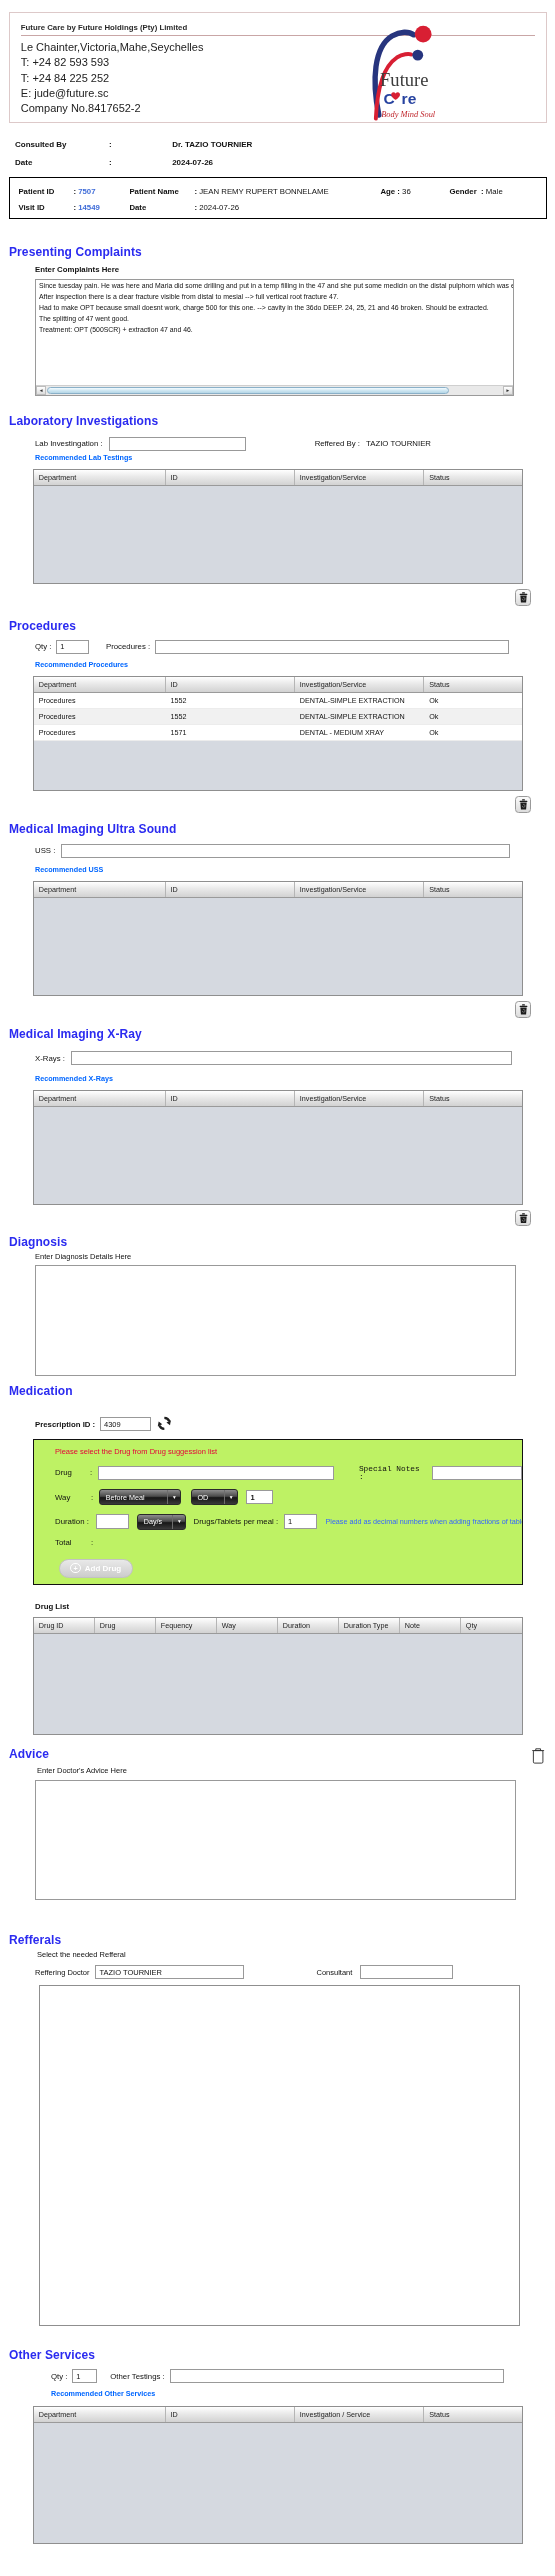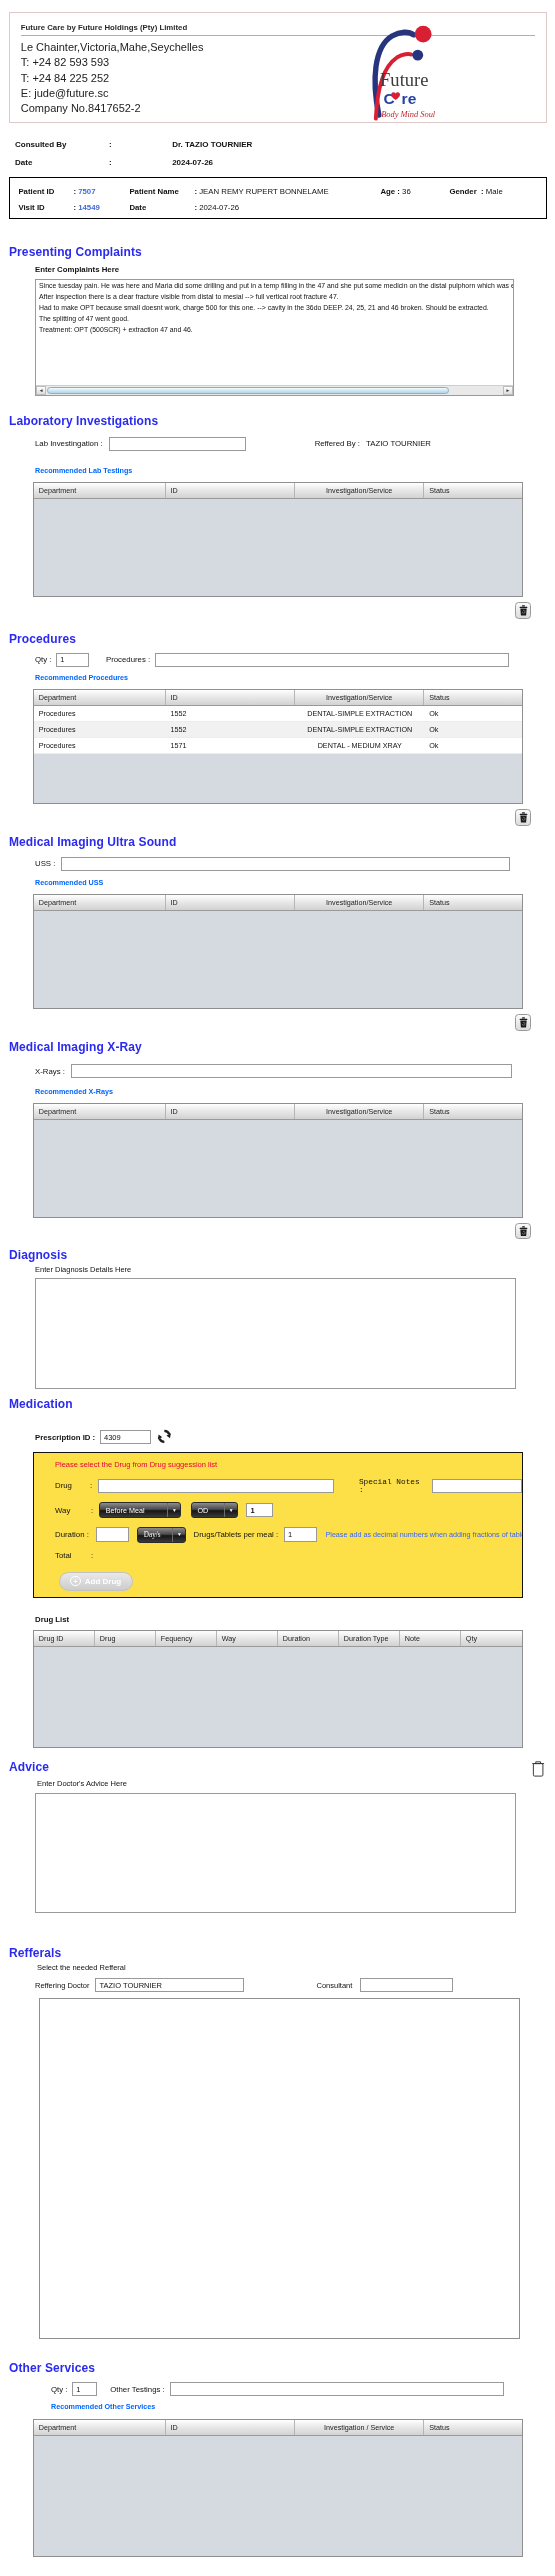--- a/index.html
+++ b/index.html
@@ -41,42 +41,42 @@
 
   
   .gtable { margin:7.2px 33px 0 33px; width:490px; border:0.6px solid #8f8f8f; }
   .gt-head { display:flex; background:linear-gradient(#ffffff,#e9e9e9 45%,#d2d2d2); border-bottom:0.6px solid #9a9a9a; }
   .gt-th { font-size:7.2px; color:#222; padding:3px 4.8px; border-right:0.6px solid #b5b5b5; overflow:hidden; white-space:nowrap; }
   .gt-th:last-child { border-right:none; }
   .gt-body { background:#d5d9e0; }
   .gt-row { display:flex; border-bottom:0.6px solid #ececec; background:#fff; }
   .gt-row.alt { background:#f1f1f1; }
   .gt-td { font-size:7.2px; padding:3px 4.8px; overflow:hidden; white-space:nowrap; }
-  .c1 { width:27%; } .c2 { width:26.5%; } .c3 { width:26.5%;text-align:center; } .c4 { width:20%; }
+  .c1 { width:27%; } .c2 { width:26.5%; } .c3 { width:26.5%; } .c4 { width:20%; }
   .c8 { width:12.5%; }
 
   
   .trash-row { display:flex; justify-content:flex-end; margin:4.8px 25px 0 0; height:16.7px; }
   .trash-btn { width:16px; height:16.7px; border:0.6px solid #9a9a9a; border-radius:3.6px;
                background:linear-gradient(#fbfbfb,#dcdcdc); display:flex; align-items:center; justify-content:center; cursor:pointer; }
   .trash-outline { position:absolute; right:10.8px; top:0; width:14.3px; height:17.3px; cursor:pointer; }
 
   
   .compl-box { margin:4.8px 0 0 35px; width:479px; height:117px; border:0.6px solid #9a9a9a; background:#fff; display:flex; flex-direction:column; }
   .compl-text { flex:1; font-size:6.9px; line-height:1.58; padding:1.2px 3px; white-space:pre; overflow:hidden; color:#111;
                 font-family:"Liberation Sans",sans-serif; border:none; resize:none; outline:none; }
   .hscroll { height:10.2px; border-top:0.6px solid #cfcfcf; display:flex; align-items:stretch; background:#f0f0f0; }
   .hs-arrow { width:10.2px; display:flex; align-items:center; justify-content:center; font-size:4.8px; color:#333;
               background:linear-gradient(#ffffff,#dcdcdc); border:0.6px solid #bdbdbd; cursor:pointer; }
   .hs-track { flex:1; background:#e9e9e9; position:relative; cursor:pointer; }
   .hs-thumb { position:absolute; left:1.2px; top:0.6px; height:7.8px; width:88%; border:0.6px solid #8ab0c8; border-radius:4.8px;
               background:linear-gradient(#f4fbff,#cfe7f2 50%,#b5d6e6); cursor:grab; }
 
   
-  .med-box { margin:6px 33px 17px 33px; width:490px; height:146px; border:1.2px solid #111; padding:4.8px 0 0 21px; background:#fde047; }
+  .med-box { margin:6px 33px 17px 33px; width:490px; height:146px; border:1.2px solid #111; padding:4.8px 0 0 21px; background:#bef264; }
   .med-warn { color:#e60039; font-size:7.5px; margin:2.4px 0 0 0; }
   .mrow { display:flex; align-items:center; margin-top:8.4px; font-size:7.8px; }
   .mlabel { width:36px; }
   .mcolon { width:8.4px; }
   .dd { display:inline-flex; align-items:center; height:16px; border-radius:3px; color:#fff; font-size:7.2px; padding:0 0 0 5.4px;
         background:linear-gradient(#8d8d8d,#4a4a4a 45%,#161616 55%,#3a3a3a); border:0.6px solid #2a2a2a; cursor:pointer; }
   .dd-arrow { margin-left:4.8px; border-left:0.6px solid #6d6d6d; height:100%; display:flex; align-items:center; padding:0 3.6px; font-size:4.8px; }
   .hint { color:#3366ff; font-size:7.2px; white-space:nowrap; overflow:hidden; flex:1; margin-left:8.4px; }
   .adddrug { margin:12px 0 0 3.6px; display:inline-flex; align-items:center; gap:4.2px; height:19px; padding:0 10.8px;
              border:0.6px solid #c2c2c2; border-radius:9.6px; background:linear-gradient(#e9e9e9,#cccccc);
@@ -187,21 +187,21 @@
     </div>
   </div>
 
   <div class="sec-head" style="margin-top:18px;">Laboratory  Investigations</div>
   <div class="fld-row" style="margin-top:8.4px;">
     <span>Lab Investingation :</span>
     <input class="inp" style="width: 137px; margin-left: 6px;">
     <span style="margin-left:69px;">Reffered By :</span>
     <span style="margin-left:6px;">TAZIO TOURNIER</span>
   </div>
-  <div class="rec-label" style="margin-top:15px;">Recommended Lab Testings</div>
+  <div class="rec-label" style="margin-top:2px;">Recommended Lab Testings</div>
   <div class="gtable">
     <div class="gt-head">
       <div class="gt-th c1">Department</div>
       <div class="gt-th c2">ID</div>
       <div class="gt-th c3">Investigation/Service</div>
       <div class="gt-th c4">Status</div>
     </div>
     <div class="gt-body" style="height:97px;"></div>
   </div>
   <div class="trash-row">
@@ -355,21 +355,21 @@
       <div class="dd" style="width:47px; margin-left:9.6px;">
         <span style="flex:1;">OD</span>
         <span class="dd-arrow">▼</span>
       </div>
       <input class="inp" style="width: 27px; margin-left: 8.4px; font-weight: bold;" value="1">
     </div>
     <div class="mrow">
       <span>Duration :</span>
       <input class="inp" style="width: 33px; margin-left: 7.2px;">
       <div class="dd" style="width:49px; margin-left:8.4px;">
-        <span style="flex:1;font-family:Liberation Serif, serif;">Day/s</span>
+        <span style="flex:1;">Day/s</span>
         <span class="dd-arrow">▼</span>
       </div>
       <span style="margin-left:7.2px;">Drugs/Tablets per meal :</span>
       <input class="inp" style="width: 33px; margin-left: 6px;" value="1">
       <span class="hint">Please add as decimal numbers when adding fractions of tablets (eg...</span>
     </div>
     <div class="mrow">
       <span class="mlabel">Total</span>
       <span class="mcolon">:</span>
     </div>

